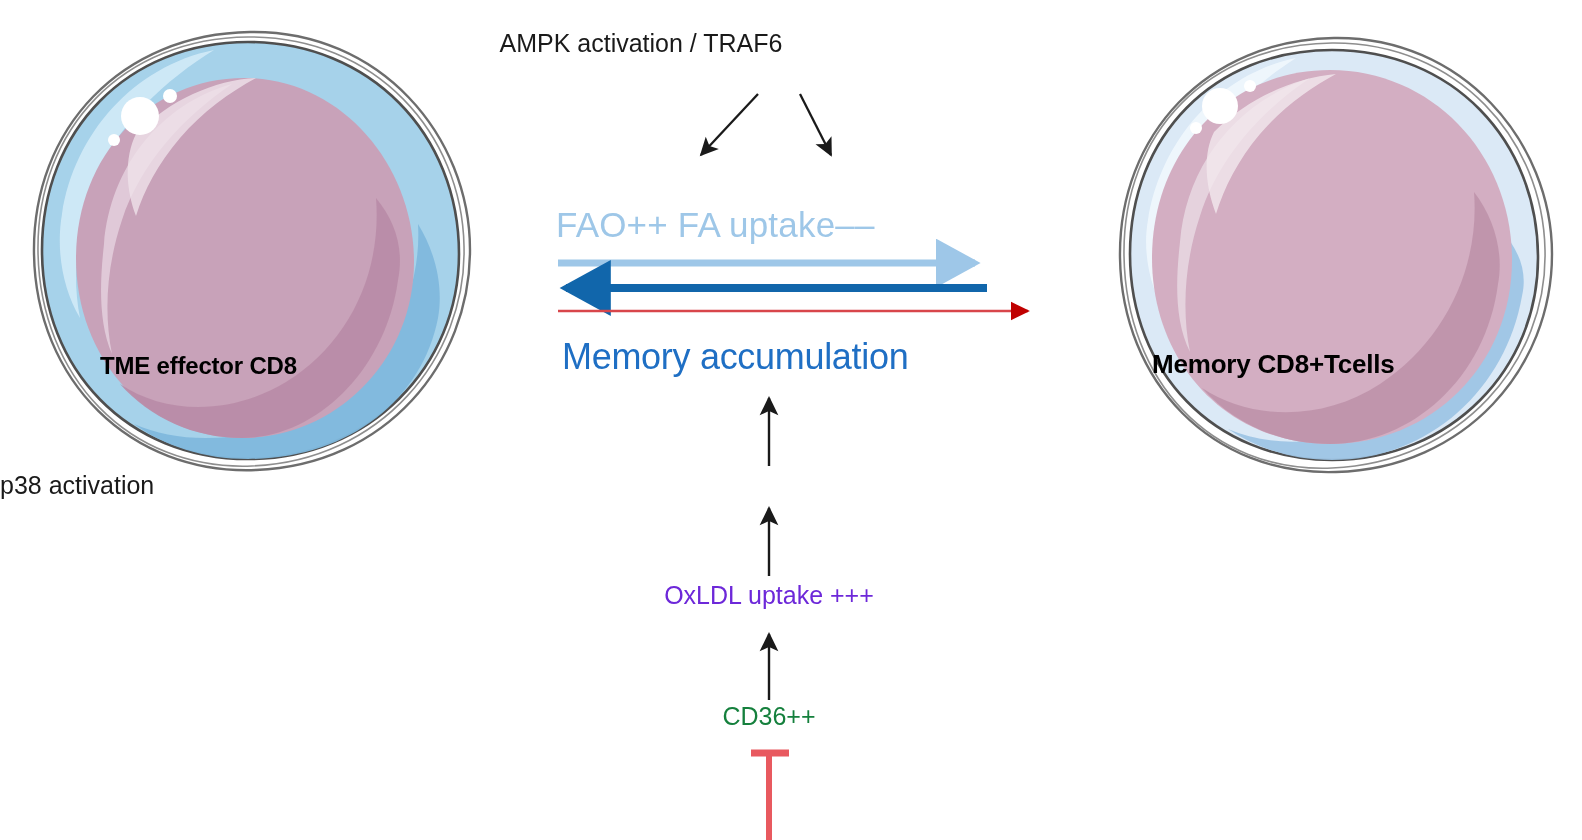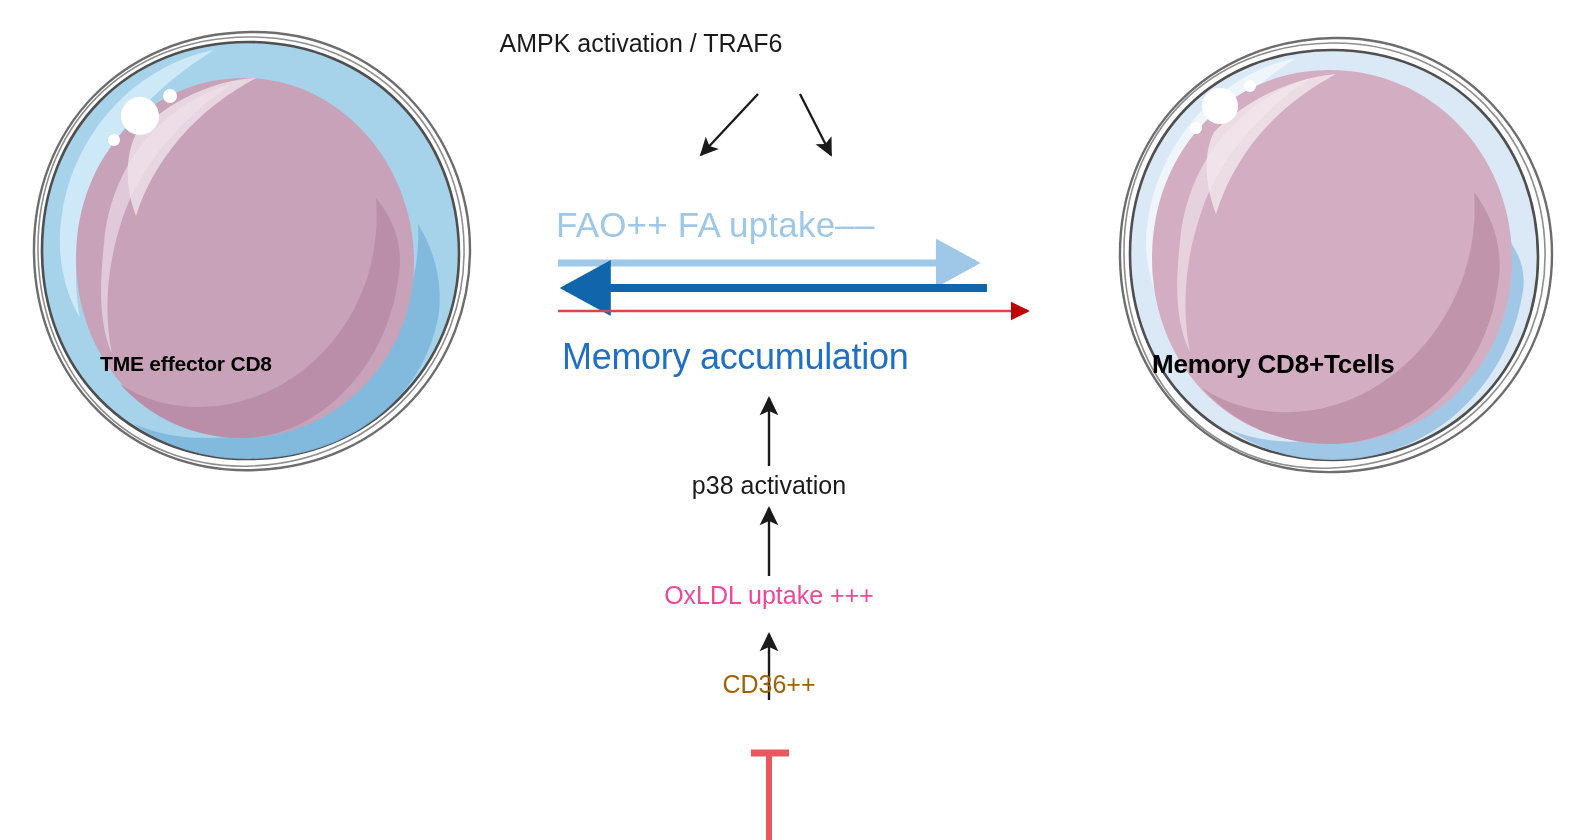--- a/index.html
+++ b/index.html
@@ -26,21 +26,21 @@
   .cell-label {
     position: absolute;
     font-weight: bold;
     color: #000000;
     white-space: nowrap;
     letter-spacing: -0.2px;
   }
   #label-left {
     left: 100px;
     top: 352px;
-    font-size: 21px;
+    font-size: 24px;
   }
   #label-right {
     left: 1152px;
     top: 349px;
     font-size: 26px;
   }
 
   .txt {
     position: absolute;
     white-space: nowrap;
@@ -59,35 +59,34 @@
     margin-top: 11px;
   }
   #txt-lipid {
     left: 562px; top: 336px;
     font-size: 36px;
     color: #1f6fc4;
     letter-spacing: -0.3px;
   }
   #txt-p38 {
     left: 0; top: 471px; width: 1538px;
-    text-align: center;
     font-size: 25px;
     color: #1a1a1a;
   }
   #txt-oxldl {
     left: 0; top: 581px; width: 1538px;
     text-align: center;
     font-size: 25px;
-    color: #ec4899;
+    color: #6d28d9;
   }
   #txt-cd36 {
-    left: 0; top: 670px; width: 1538px;
+    left: 0; top: 702px; width: 1538px;
     text-align: center;
     font-size: 25px;
-    color: #a16207;
+    color: #15803d;
   }
 
   svg.layer {
     position: absolute;
     left: 0; top: 0;
     width: 1582px;
     height: 840px;
     pointer-events: none;
   }
 </style>

